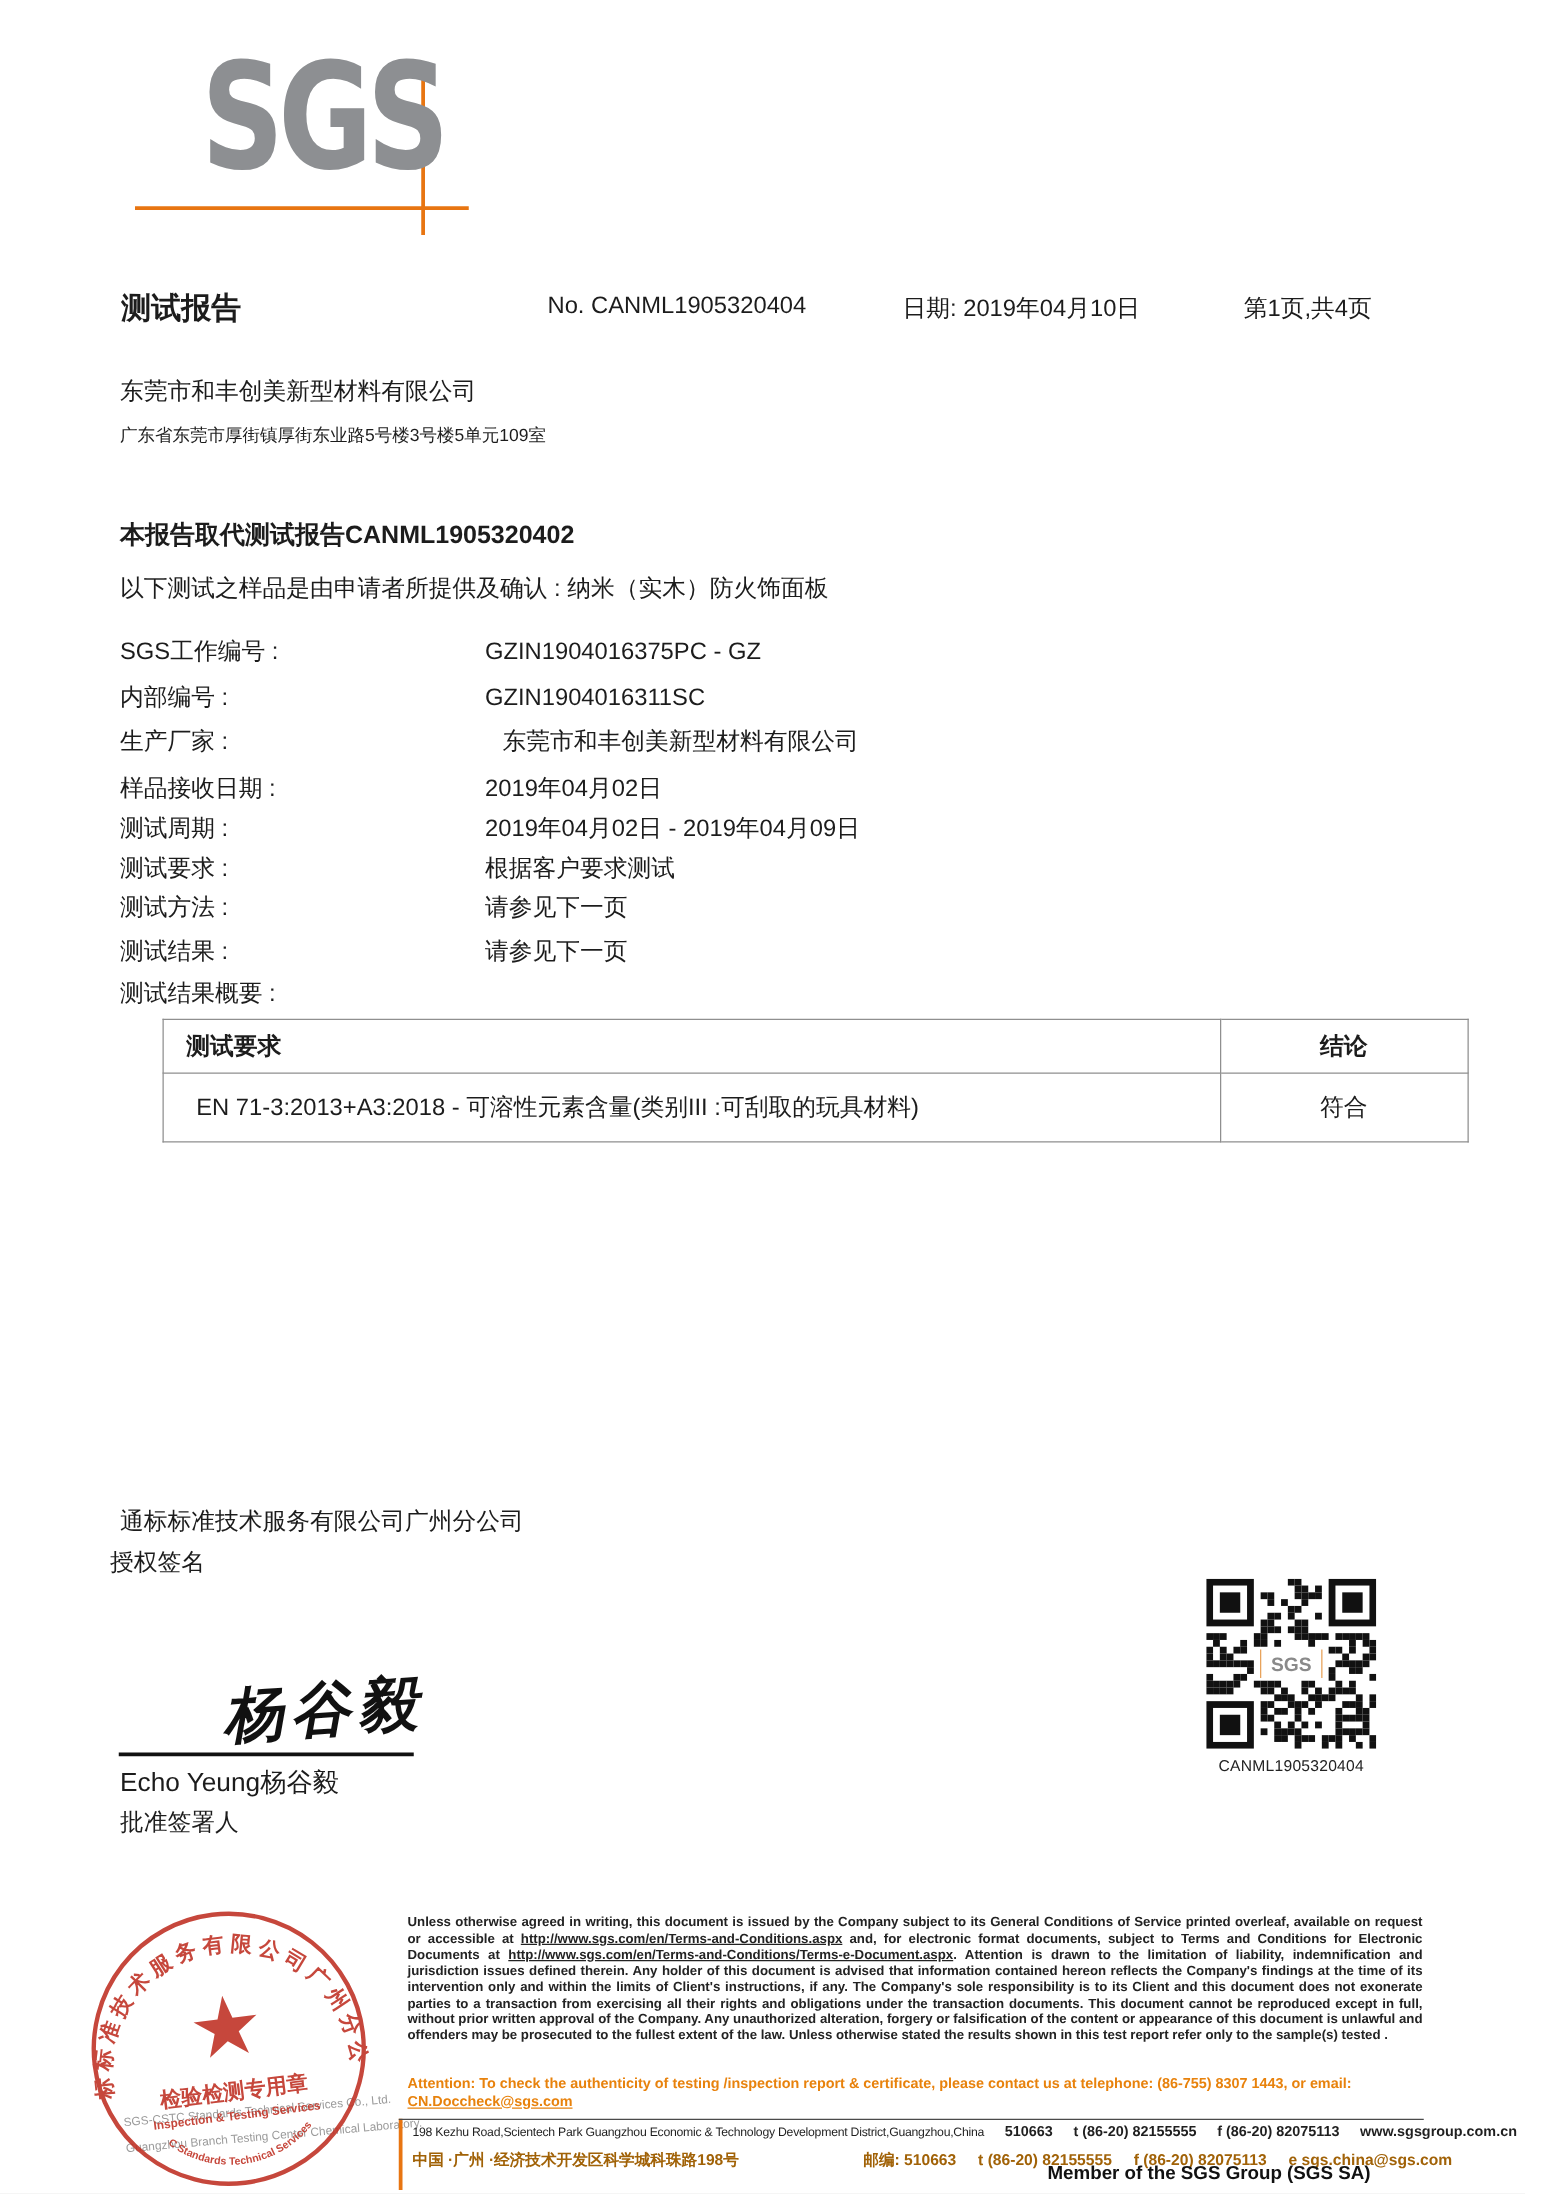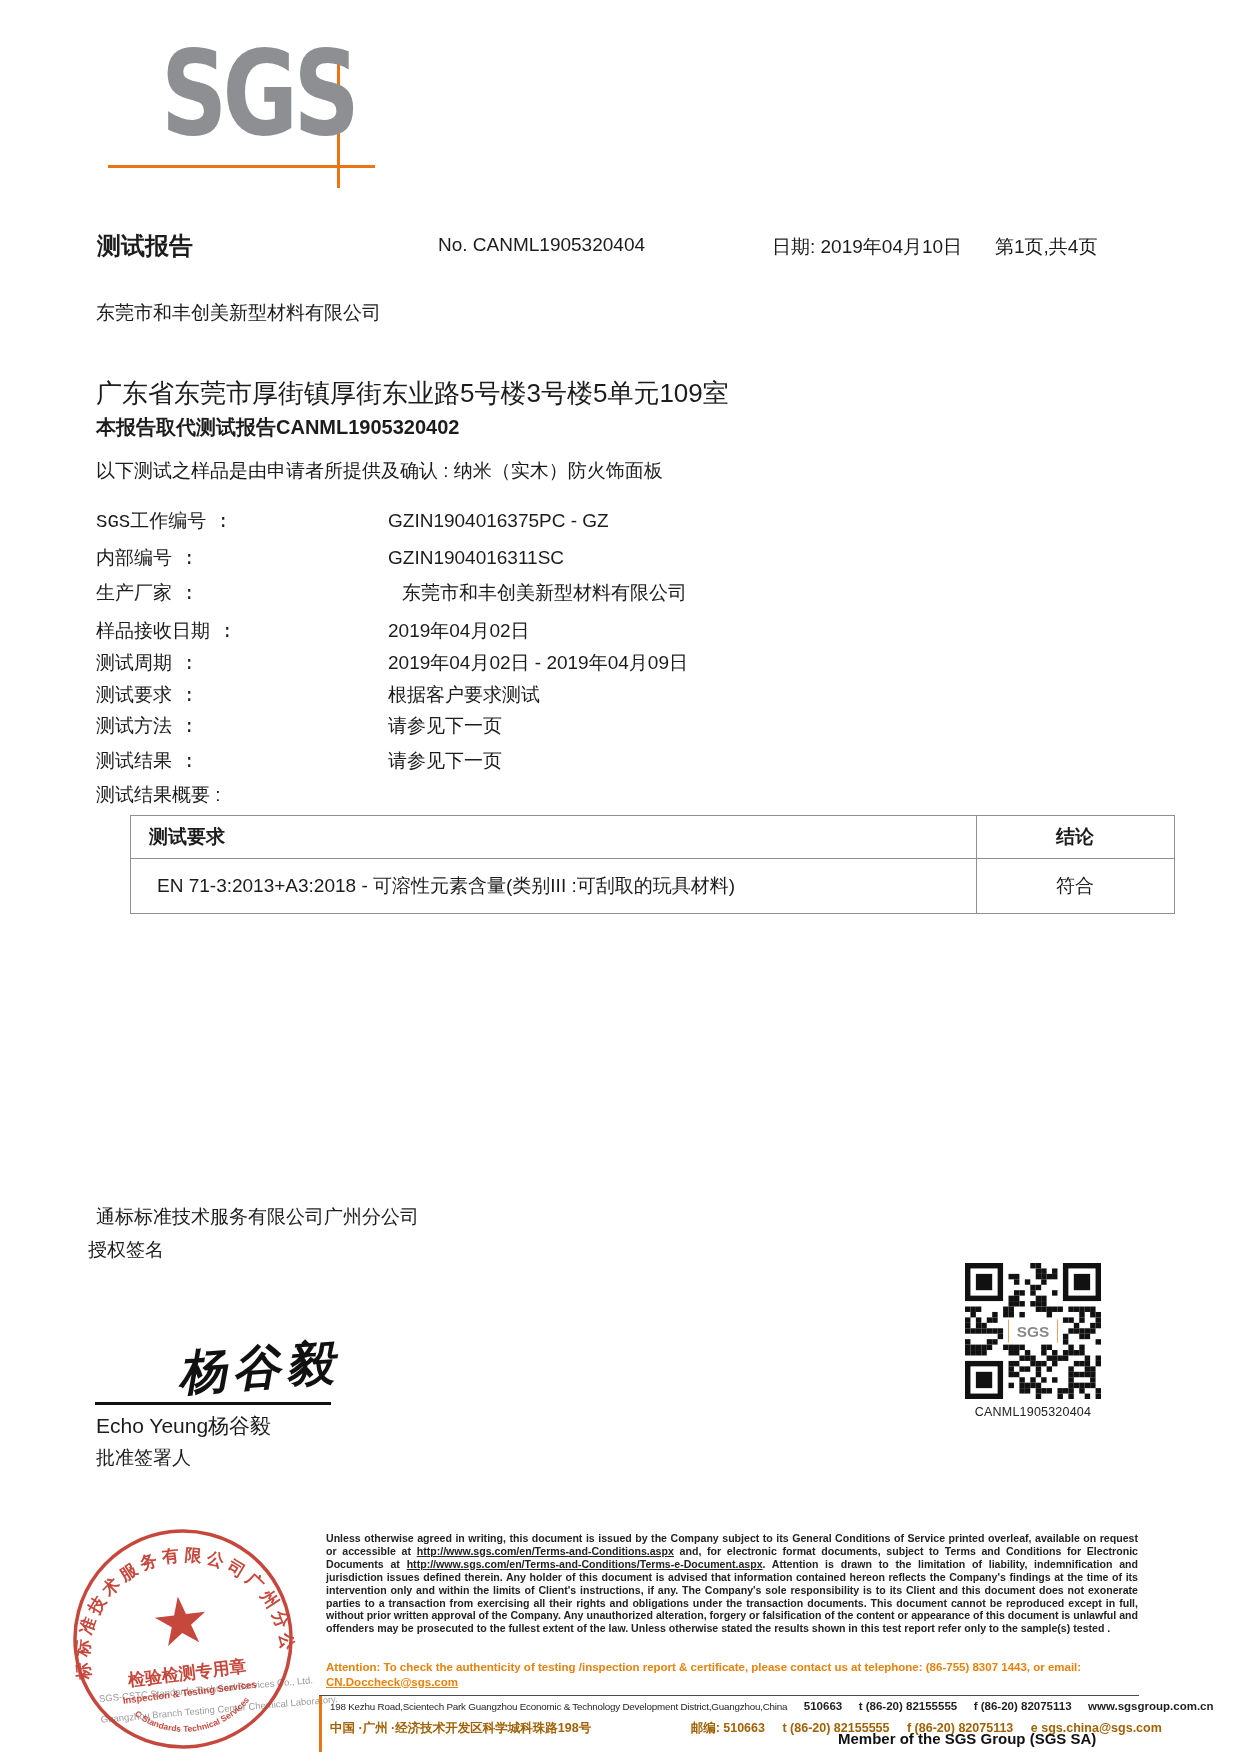--- a/index.html
+++ b/index.html
@@ -15,32 +15,32 @@
     position:absolute;left:66px;top:-14px;
     font-family:"DejaVu Sans",sans-serif;font-weight:bold;font-size:118px;line-height:118px;
     color:#8d8f92;letter-spacing:-6px;transform:scaleX(0.78);transform-origin:left top;
   }
   .logo-hline{position:absolute;left:13px;top:117px;width:267px;height:3px;background:#e87511;}
   .logo-vline{position:absolute;left:242px;top:10px;width:3px;height:130px;background:#e87511;}
 
   
   .doc-title{left:97px;top:230px;font-size:24px;font-weight:bold;}
   .report-no{left:438px;top:234px;font-size:19px;}
-  .report-date{left:772px;top:234px;font-size:19px;}
+  .report-date{left:722px;top:234px;font-size:19px;}
   .page-info{left:995px;top:234px;font-size:19px;}
 
   .applicant-name{left:96px;top:300px;font-size:19px;}
-  .applicant-address{left:96px;top:340px;font-size:26px;margin-top:36px;}
+  .applicant-address{left:96px;top:340px;font-size:14px;}
 
   .supersede{left:96px;top:414px;font-size:20px;font-weight:bold;}
   .sample-note{left:96px;top:458px;font-size:19px;}
 
   
   .frow{position:absolute;left:96px;width:1000px;font-size:19px;}
-  .frow .lab{display:inline-block;width:292px;font-family:Liberation Mono, monospace;}
+  .frow .lab{display:inline-block;width:292px;}
   .frow .val{display:inline-block;}
 
   .summary-heading{left:96px;top:782px;font-size:19px;}
 
   
   .sum-table{position:absolute;left:95px;top:815px;width:1045px;border-collapse:collapse;font-size:19px;margin-left:35px;}
   .sum-table th,.sum-table td{border:1px solid #8f8f8f;}
   .sum-table th{height:40px;text-align:left;font-weight:bold;padding-left:18px;}
   .sum-table th.concl,.sum-table td.concl{width:196px;text-align:center;padding-left:0;}
   .sum-table td{height:52px;padding-left:26px;font-weight:normal;}

